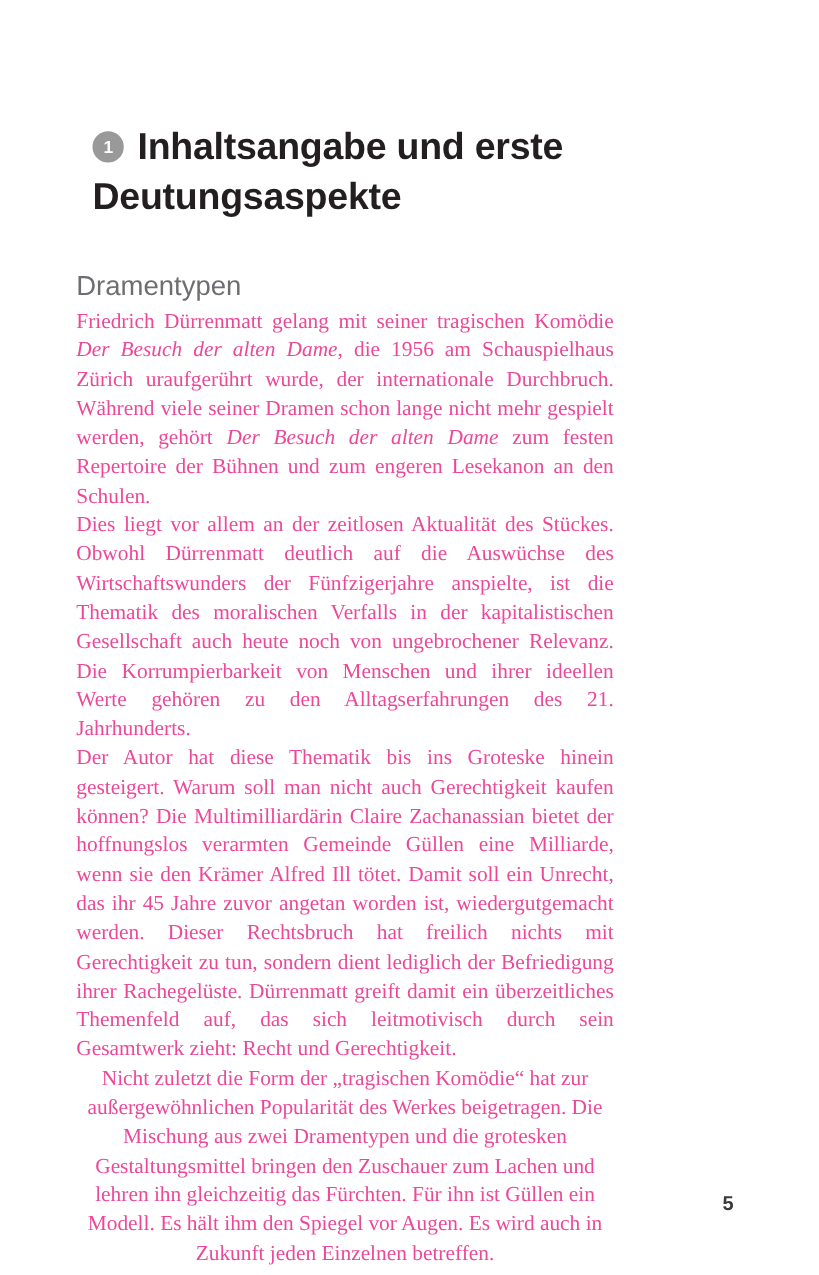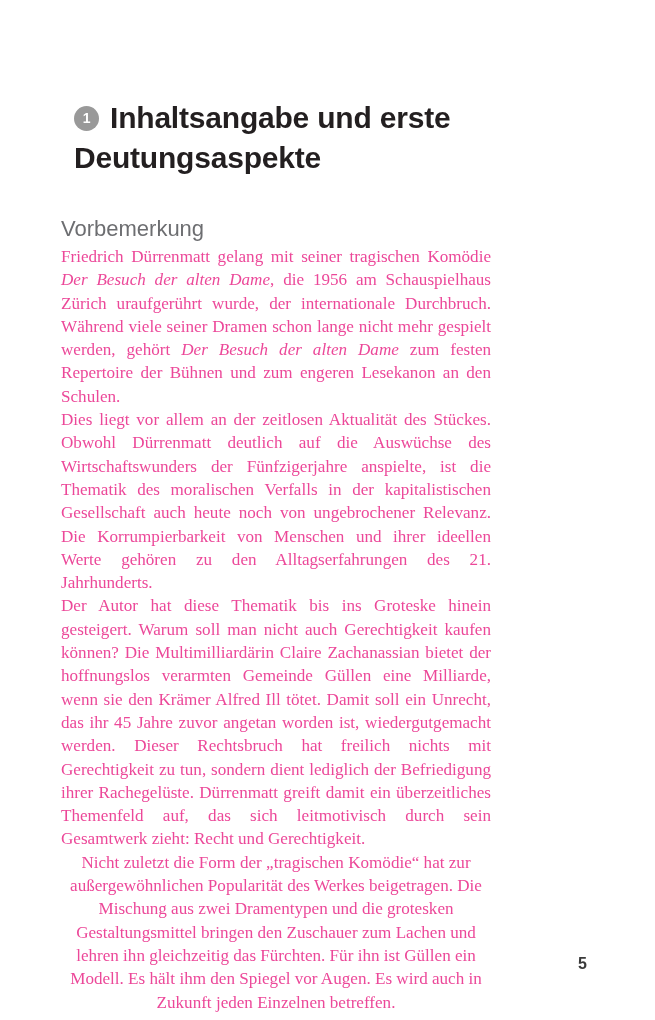--- a/index.html
+++ b/index.html
@@ -111,21 +111,21 @@
 </style>
 </head>
 <body>
 
 <div class="page">
 
   <h1 class="chapter-heading">
     <span class="chapter-badge">1</span><span class="chapter-title-text">Inhaltsangabe und erste Deutungsaspekte</span>
   </h1>
 
-  <h2 class="section-heading">Vorbemerkung</h2>
+  <h2 class="section-heading">Dramentypen</h2>
 
   <div class="body-copy">
       <p>Friedrich Dürrenmatt gelang mit seiner tragischen Komödie <em class="work-title">Der Besuch der alten Dame</em>, die 1956 am Schauspielhaus Zürich uraufgerührt wurde, der internationale Durchbruch. Während viele seiner Dramen schon lange nicht mehr gespielt werden, gehört <em class="work-title">Der Besuch der alten Dame</em> zum festen Repertoire der Bühnen und zum engeren Lesekanon an den Schulen.</p>
       <p>Dies liegt vor allem an der zeitlosen Aktualität des Stückes. Obwohl Dürrenmatt deutlich auf die Auswüchse des Wirtschaftswunders der Fünfzigerjahre anspielte, ist die Thematik des moralischen Verfalls in der kapitalistischen Gesellschaft auch heute noch von ungebrochener Relevanz. Die Korrumpierbarkeit von Menschen und ihrer ideellen Werte gehören zu den Alltagserfahrungen des 21. Jahrhunderts.</p>
       <p>Der Autor hat diese Thematik bis ins Groteske hinein gesteigert. Warum soll man nicht auch Gerechtigkeit kaufen können? Die Multimilliardärin Claire Zachanassian bietet der hoffnungslos verarmten Gemeinde Güllen eine Milliarde, wenn sie den Krämer Alfred Ill tötet. Damit soll ein Unrecht, das ihr 45 Jahre zuvor angetan worden ist, wiedergutgemacht werden. Dieser Rechtsbruch hat freilich nichts mit Gerechtigkeit zu tun, sondern dient lediglich der Befriedigung ihrer Rachegelüste. Dürrenmatt greift damit ein überzeitliches Themenfeld auf, das sich leitmotivisch durch sein Gesamtwerk zieht: Recht und Gerechtigkeit.</p>
       <p>Nicht zuletzt die Form der „tragischen Komödie“ hat zur außergewöhnlichen Popularität des Werkes beigetragen. Die Mischung aus zwei Dramentypen und die grotesken Gestaltungsmittel bringen den Zuschauer zum Lachen und lehren ihn gleichzeitig das Fürchten. Für ihn ist Güllen ein Modell. Es hält ihm den Spiegel vor Augen. Es wird auch in Zukunft jeden Einzelnen betreffen.</p>
     </div>
 
   <div class="folio">5</div>
 

